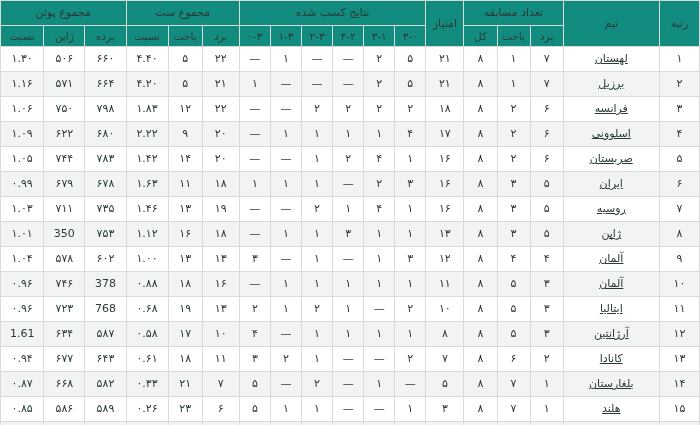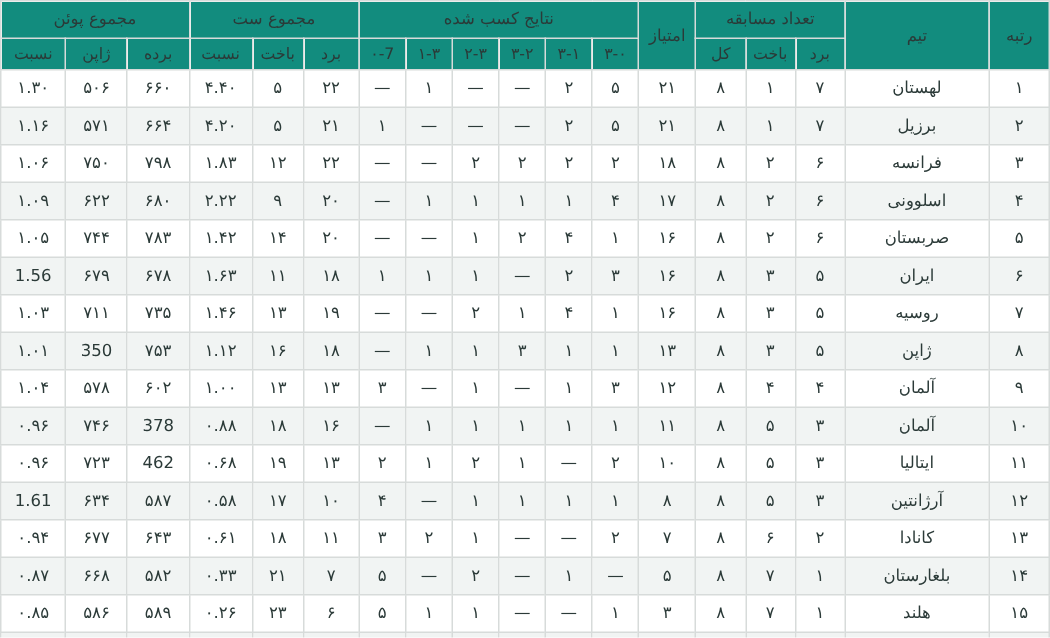--- a/index.html
+++ b/index.html
@@ -54,20 +54,21 @@
   tbody tr:nth-child(even) td {
     background: #f1f4f3;
   }
   tbody tr:nth-child(odd) td {
     background: #ffffff;
   }
   td.team {
     text-align: center;
     font-size: 11.5px;
     color: #173331;
+    text-decoration: underline;
   }
   td.rank {
     font-size: 11px;
   }
   .micro {
     font-size: 10px;
   }
   
   col.c-rank   { width: 40px; }
   col.c-team   { width: 96px; }
@@ -119,21 +120,21 @@
     </tr>
     <tr class="row-two">
       <th>برد</th>
       <th>باخت</th>
       <th>کل</th>
       <th class="micro">۳-۰</th>
       <th class="micro">۳-۱</th>
       <th class="micro">۳-۲</th>
       <th class="micro">۲-۳</th>
       <th class="micro">۱-۳</th>
-      <th class="micro">۰-7</th>
+      <th class="micro">۰-۳</th>
       <th>برد</th>
       <th>باخت</th>
       <th>نسبت</th>
       <th>برده</th>
       <th>ژاپن</th>
       <th>نسبت</th>
     </tr>
   </thead>
   <tbody id="tbody">
       <tr>
@@ -247,21 +248,21 @@
         <td>۲</td>
         <td>—</td>
         <td>۱</td>
         <td>۱</td>
         <td>۱</td>
         <td>۱۸</td>
         <td>۱۱</td>
         <td>۱.۶۳</td>
         <td>۶۷۸</td>
         <td>۶۷۹</td>
-        <td>1.56</td>
+        <td>۰.۹۹</td>
       </tr>
       <tr>
         <td class="rank">۷</td>
         <td class="team">روسیه</td>
         <td>۵</td>
         <td>۳</td>
         <td>۸</td>
         <td>۱۶</td>
         <td>۱</td>
         <td>۴</td>
@@ -345,21 +346,21 @@
         <td>۱۰</td>
         <td>۲</td>
         <td>—</td>
         <td>۱</td>
         <td>۲</td>
         <td>۱</td>
         <td>۲</td>
         <td>۱۳</td>
         <td>۱۹</td>
         <td>۰.۶۸</td>
-        <td>462</td>
+        <td>768</td>
         <td>۷۲۳</td>
         <td>۰.۹۶</td>
       </tr>
       <tr>
         <td class="rank">۱۲</td>
         <td class="team">آرژانتین</td>
         <td>۳</td>
         <td>۵</td>
         <td>۸</td>
         <td>۸</td>

